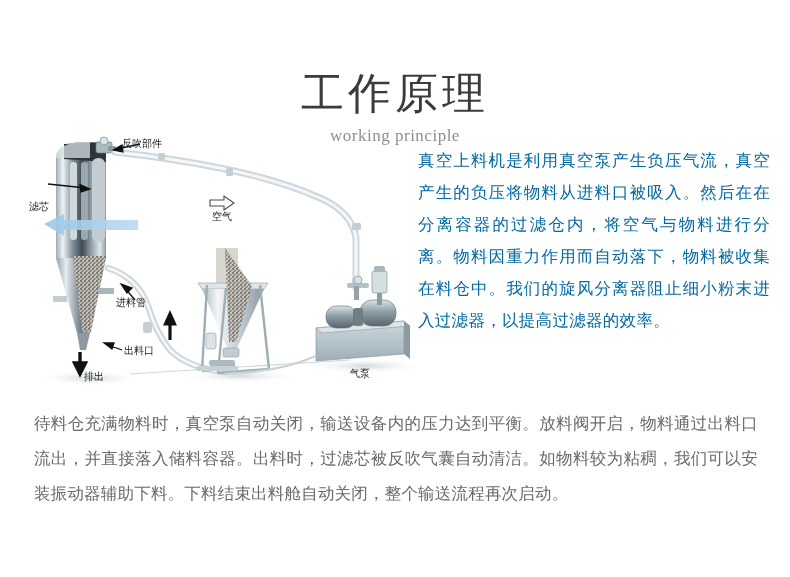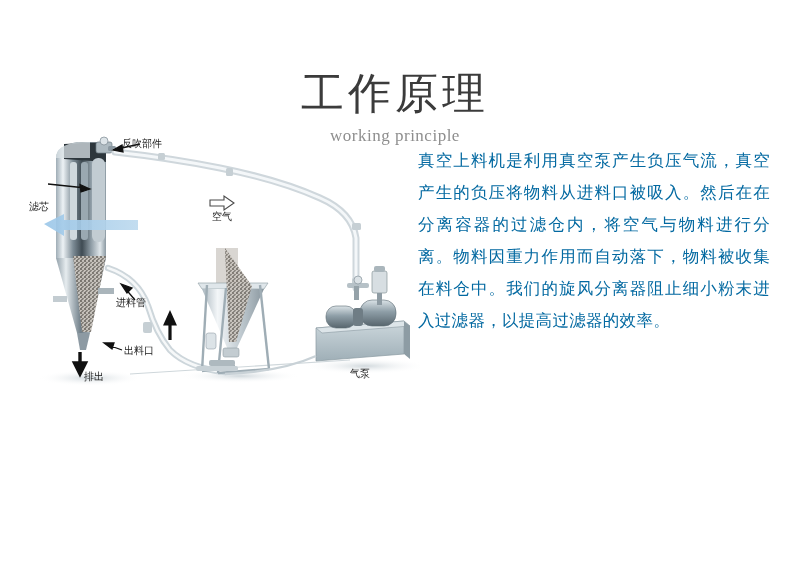--- a/index.html
+++ b/index.html
@@ -242,14 +242,15 @@
     <span class="lbl" style="position:absolute;left:9px;top:50px;margin-top:22px;">滤芯</span>
     <span class="lbl" style="position:absolute;left:192px;top:82px;text-align:right;">空气</span>
     <span class="lbl" style="position:absolute;left:96px;top:168px;">进料管</span>
     <span class="lbl" style="position:absolute;left:104px;top:216px;">出料口</span>
     <span class="lbl" style="position:absolute;left:48px;top:242px;margin-left:16px;">排出</span>
     <span class="lbl" style="position:absolute;left:330px;top:239px;">气泵</span>
   </div>
 
   <div class="right-copy">真空上料机是利用真空泵产生负压气流，真空产生的负压将物料从进料口被吸入。然后在在分离容器的过滤仓内，将空气与物料进行分离。物料因重力作用而自动落下，物料被收集在料仓中。我们的旋风分离器阻止细小粉末进入过滤器，以提高过滤器的效率。</div>
 
+  <div class="bottom-copy">待料仓充满物料时，真空泵自动关闭，输送设备内的压力达到平衡。放料阀开启，物料通过出料口流出，并直接落入储料容器。出料时，过滤芯被反吹气囊自动清洁。如物料较为粘稠，我们可以安装振动器辅助下料。下料结束出料舱自动关闭，整个输送流程再次启动。</div>
 
 </div>
 
 </body></html>

